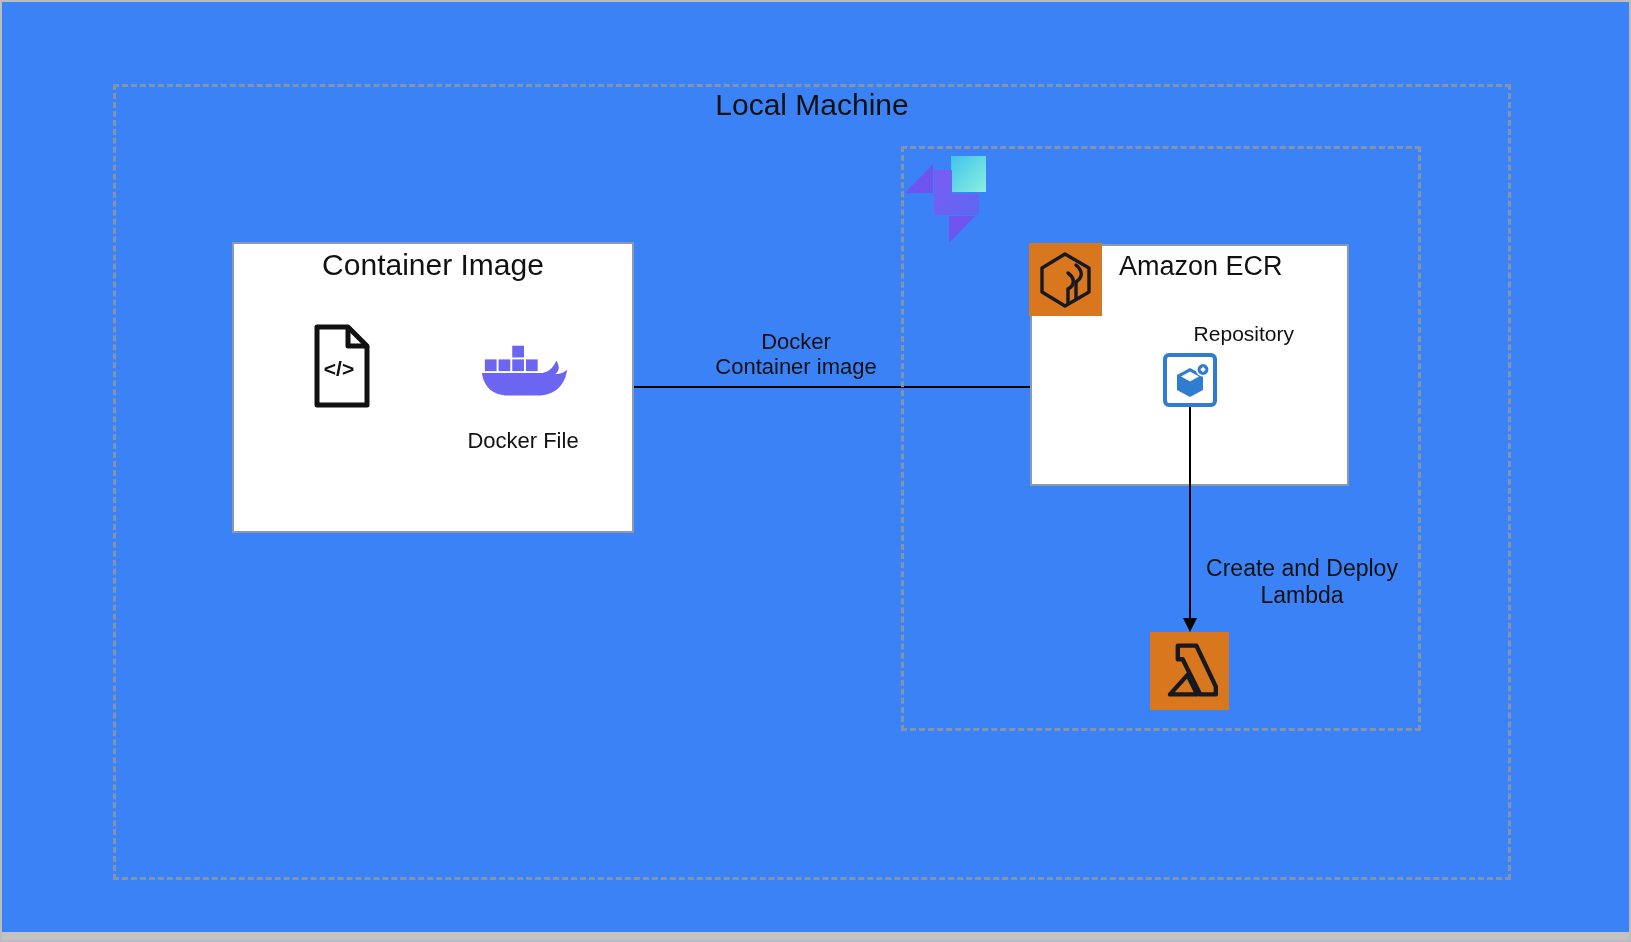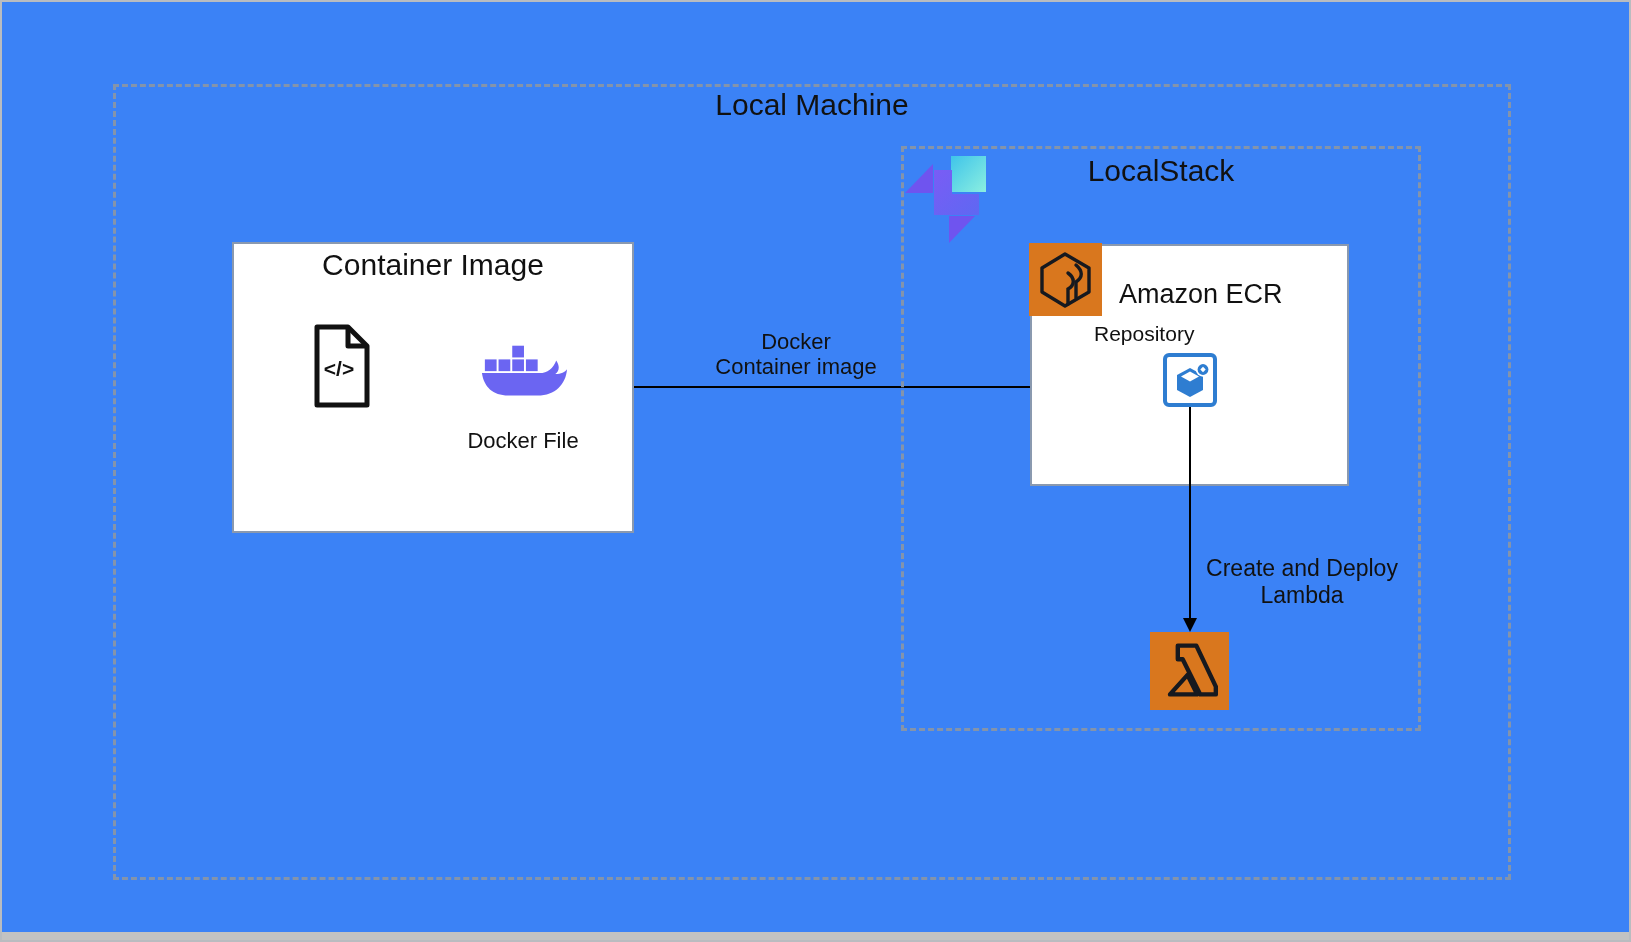--- a/index.html
+++ b/index.html
@@ -7,21 +7,21 @@
     position:relative; width:1631px; height:942px; box-sizing:border-box;
     background:#3b82f6; border:2px solid var(--window-border-gray,#b9bcc0);
     font-family:"Liberation Sans", sans-serif; color:#111; overflow:hidden;
   }
   .abs { position:absolute; }
   .dashed-box { border:3px dashed var(--border-slate,#8494ab); box-sizing:border-box; background:transparent; }
   .solid-box  { border:2px solid  var(--box-border,#8a99af);  box-sizing:border-box; background:#fff; }
   .title-lg { font-size:30px; text-align:center; white-space:nowrap; }
   .title-md { font-size:27px; white-space:nowrap; }
   .label    { font-size:22px; text-align:center; line-height:26px; }
-  .label-sm { font-size:21px; text-align:left; white-space:nowrap; }
+  .label-sm { font-size:21px; text-align:right; white-space:nowrap; }
   .arrow-label { font-size:22px; text-align:center; line-height:25px; }
   .deploy-label { font-size:23px; text-align:center; line-height:27px; }
   .ecr-tile { background:var(--aws-orange,#d9771e); }
   .lambda-tile { background:var(--aws-orange,#d9771e); }
   .scrollbar { position:absolute; left:0; right:0; bottom:0; height:8px; background:var(--scrollbar-gray,#c2c2c2); }
 </style>
 </head>
 <body>
 
 <div class="page">
@@ -53,21 +53,20 @@
   <div class="abs arrow-label" style="left:694px; top:327px; width:200px;">
     <div>Docker</div>
     <div>Container image</div>
   </div>
   <svg class="abs" style="left:632px; top:352px;" width="530" height="50" viewBox="0 0 530 50">
     <line x1="0" y1="33" x2="516" y2="33" stroke="#000" stroke-width="2"></line>
     <polygon points="515,27 529,33 515,39" fill="#000"></polygon>
   </svg>
 
   <div class="abs dashed-box" style="left:899px; top:144px; width:520px; height:585px;"></div>
-  <div class="abs title-lg" style="left:899px; top:152px; width:520px;">LocalStack</div>
 
   <svg class="abs" style="left:900px; top:150px;" width="86" height="94" viewBox="0 0 86 94">
     <defs>
       <linearGradient id="lsCyan" x1="0" y1="0" x2="1" y2="1">
         <stop offset="0" stop-color="#3FC4EA"></stop>
           <stop offset="1" stop-color="#8BEFE0"></stop>
       </linearGradient>
       <linearGradient id="lsPurple" x1="0" y1="0" x2="1" y2="1">
         <stop offset="0" stop-color="#7A5CF5"></stop>
           <stop offset="1" stop-color="#5E68F2"></stop>
@@ -78,21 +77,21 @@
     <path d="M32 18 H50 V42 H77 V63 H32 Z" fill="url(#lsPurple)"></path>
     <polygon points="47,64 73,64 47,91" fill="#6F54EF"></polygon>
   </svg>
 
   <div class="abs solid-box" style="left:1028px; top:242px; width:319px; height:242px;"></div>
   <svg class="abs ecr-tile" style="left:1027px; top:241px;" width="73" height="73" viewBox="0 0 73 73">
     <path d="M36 11 L60 25 V49 L36 63 L13 49 V25 Z" fill="none" stroke="#16191F" stroke-width="3.4" stroke-linejoin="round"></path>
     <path d="M47 22 C54 28 54 34 47 39 L47 55" fill="none" stroke="#16191F" stroke-width="3.4" stroke-linecap="round"></path>
     <path d="M39 30 C46 35 46 42 39 46 L39 61" fill="none" stroke="#16191F" stroke-width="3.4" stroke-linecap="round"></path>
   </svg>
-  <div class="abs title-md" style="left:1117px; top:249px;margin-top:28px;">Amazon ECR</div>
+  <div class="abs title-md" style="left:1117px; top:249px;">Amazon ECR</div>
 
   <div class="abs label-sm" style="left:1092px; top:320px; width:200px;">Repository</div>
   <svg class="abs" style="left:1161px; top:351px;" width="54" height="54" viewBox="0 0 54 54">
     <rect x="2" y="2" width="50" height="50" rx="4" fill="#ffffff" stroke="#2E7DD1" stroke-width="4"></rect>
     <polygon points="14,22 27,15 40,22 40,37 27,44 14,37" style="fill:var(--repo-blue,#2E7DD1)"></polygon>
     <polygon points="18,23.5 27,18.5 36,23.5 27,28.5" fill="#ffffff"></polygon>
     <circle cx="40" cy="16.5" r="7.2" fill="#ffffff"></circle>
     <circle cx="40" cy="16.5" r="5.4" style="fill:var(--repo-blue,#2E7DD1)"></circle>
     <polygon points="40,13.8 42.7,16.5 40,19.2 37.3,16.5" fill="#ffffff"></polygon>
   </svg>

